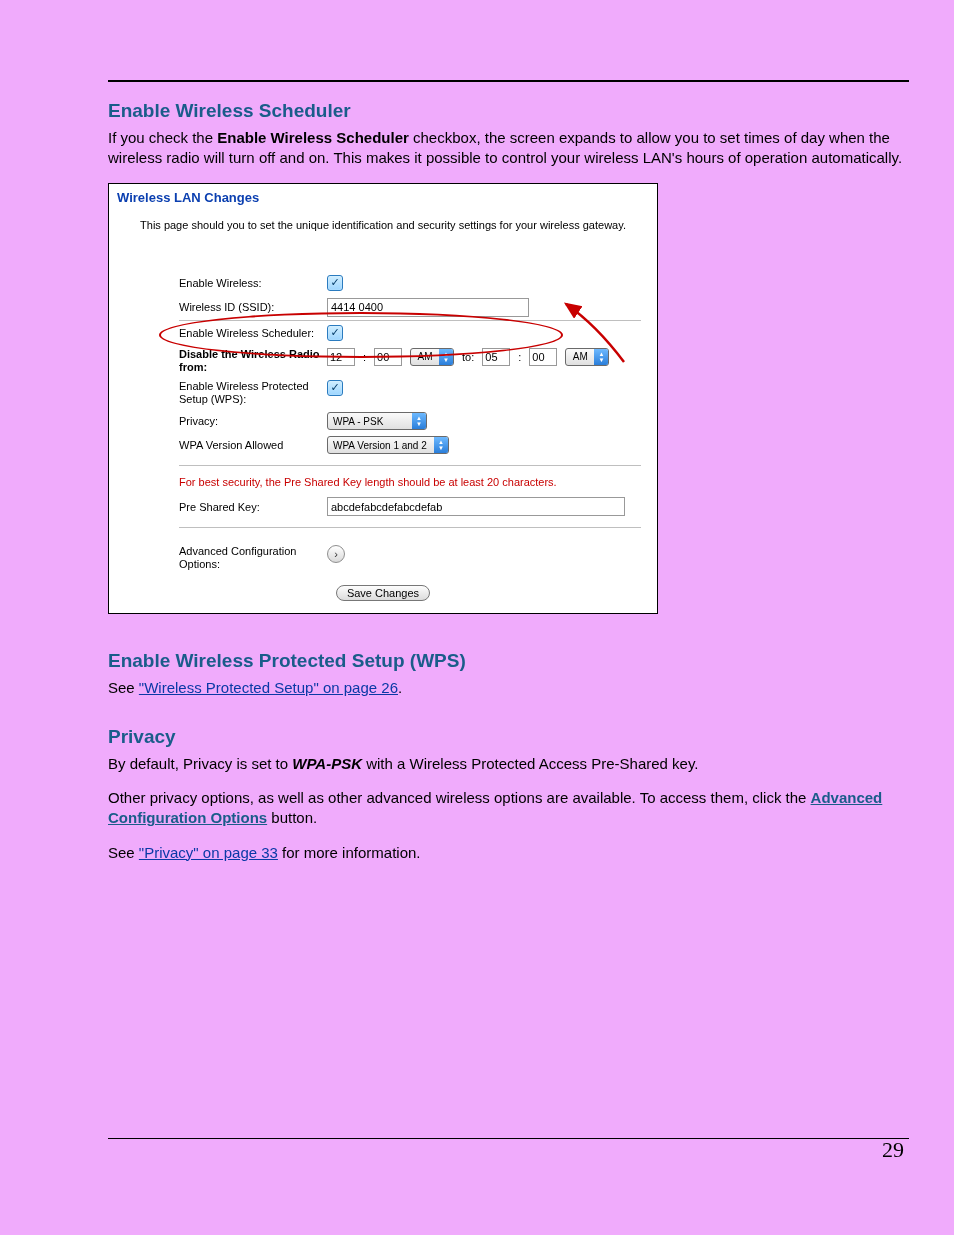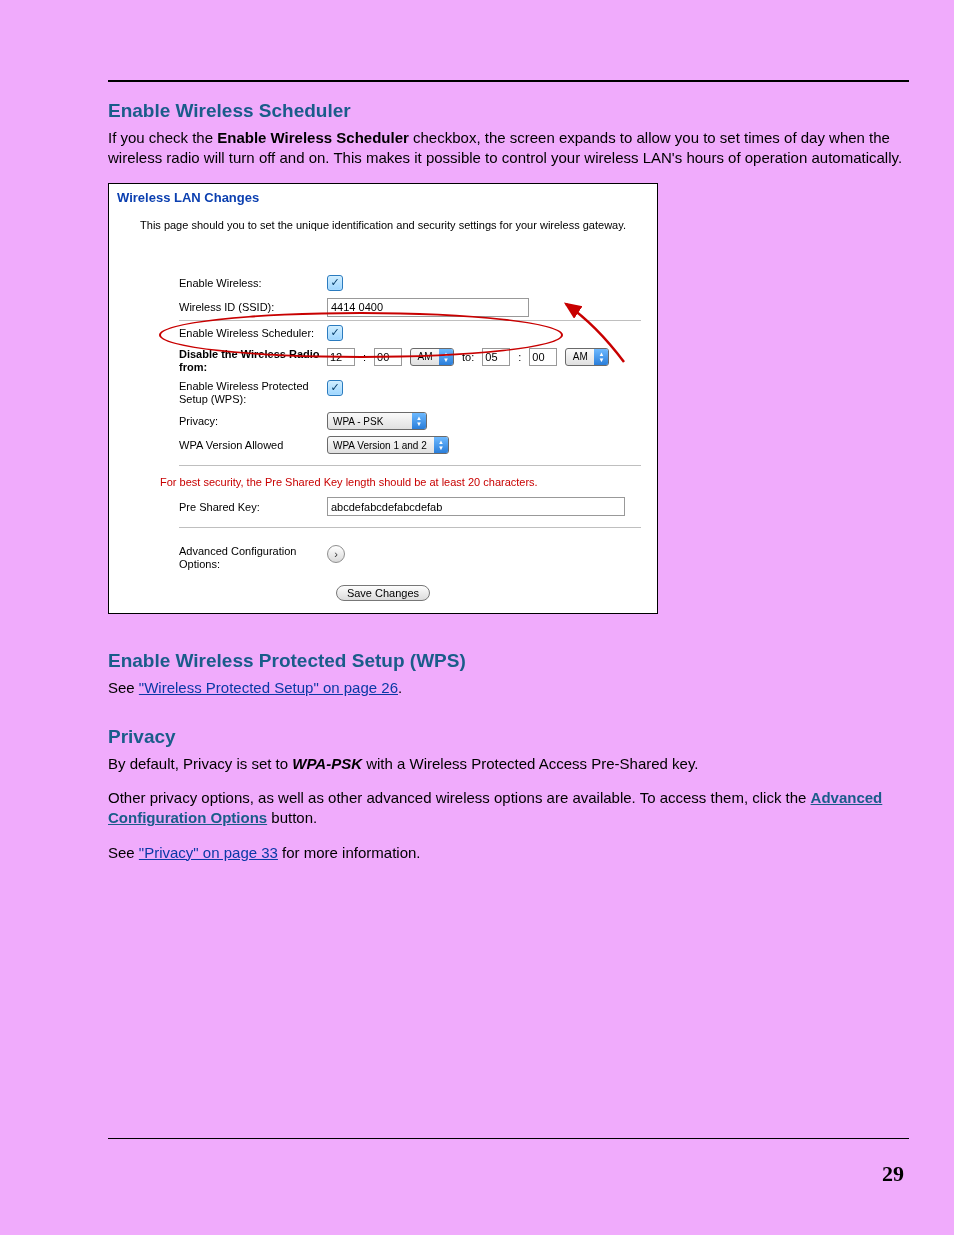--- a/index.html
+++ b/index.html
@@ -150,21 +150,21 @@
     font-size: 6px;
     line-height: 6px;
   }
   .select.wpa .sel-text { width: 74px; }
   .select.ver .sel-text { width: 96px; }
   .select.ampm .sel-text { width: 18px; justify-content: center; }
 
   .warn {
     color: #c80000;
     font-size: 11px;
-    margin: 10px 0 6px 43px;
+    margin: 10px 0 6px 62px;
   }
 
   .adv-arrow-btn {
     display: inline-flex;
     align-items: center;
     justify-content: center;
     width: 16px; height: 16px;
     border: 1px solid #8e8e8e;
     border-radius: 50%;
     background: linear-gradient(#fff,#d9d9d9);
@@ -191,24 +191,24 @@
   }
   .arrow {
     position: absolute;
     pointer-events: none;
     overflow: visible;
   }
 
   .page-number {
     position: absolute;
     right: 50px;
-    bottom: 48px;
+    bottom: 72px;
     font-family: "Times New Roman", serif;
     font-size: 22px;
-    font-weight: bold;
+    font-weight: normal;
   }
   .bottom-rule {
     position: absolute;
     left: 108px;
     right: 45px;
     bottom: 96px;
     border-top: 1px solid #000;
   }
 </style>
 </head>

